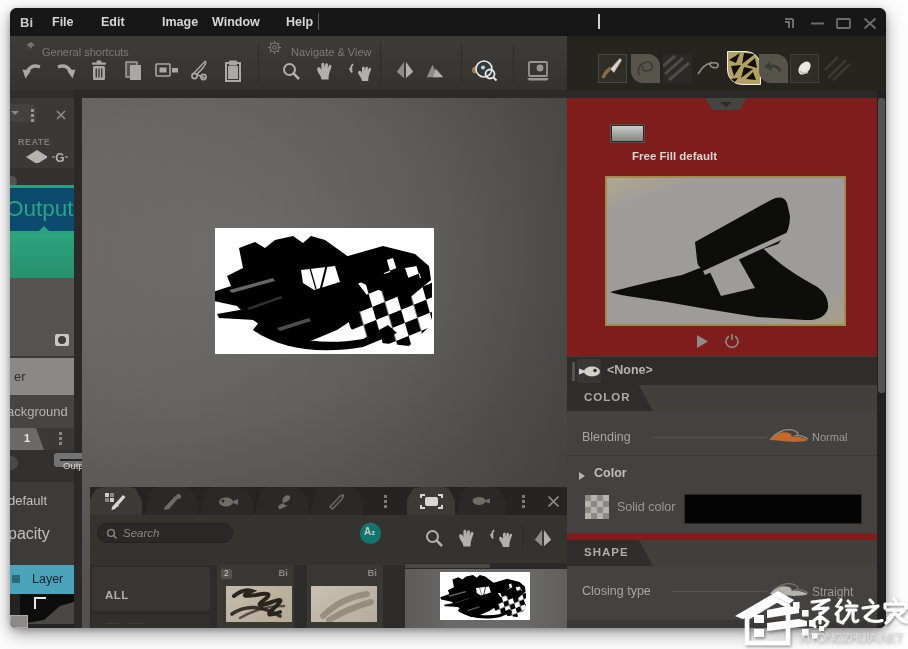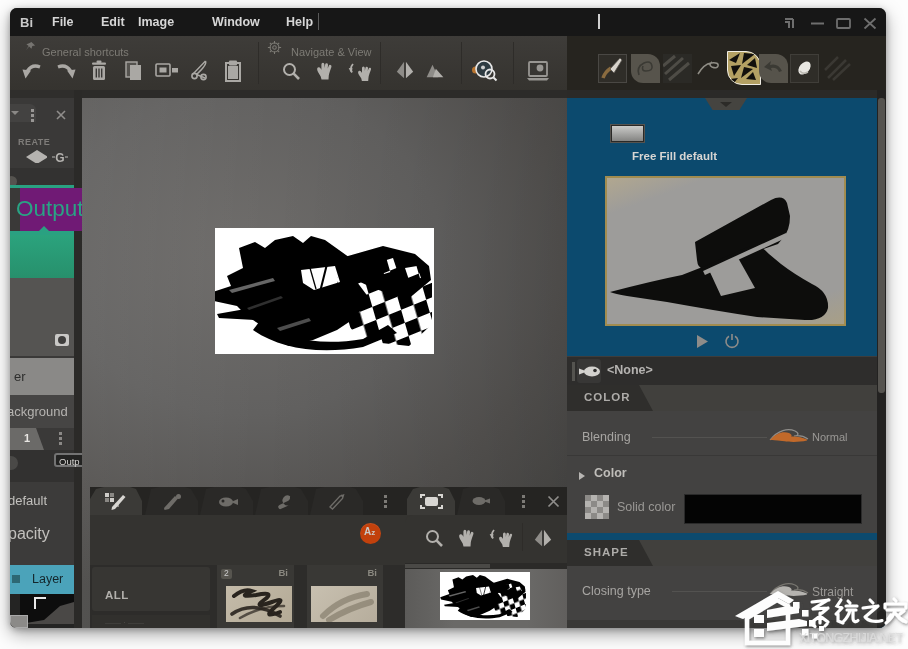--- a/index.html
+++ b/index.html
@@ -22,32 +22,32 @@
   #canvasarea{position:absolute;left:72px;top:82px;width:485px;height:538px;
      background:linear-gradient(93deg, rgba(255,255,255,0.05) 0%, rgba(255,255,255,0.0) 38%, rgba(0,0,0,0.07) 80%, rgba(0,0,0,0.12) 100%),radial-gradient(ellipse 430px 360px at 34% 30%, #6e6c6a 0%, #626160 45%, #555351 75%, #4b4a48 100%);}
   #paper{position:absolute;left:133px;top:138px;width:219px;height:126px;background:#fff;}
   
   #leftcol{position:absolute;left:0;top:82px;width:64px;height:538px;background:#3a3938;}
   
   #bpanel{position:absolute;left:80px;top:479px;width:477px;height:141px;background:#2c2b29;}
   
   #npanel{position:absolute;left:395px;top:479px;width:162px;height:141px;}
   
-  #rpanel{position:absolute;left:557px;top:82px;width:319px;height:538px;background:#0c4a6e;}
+  #rpanel{position:absolute;left:557px;top:82px;width:319px;height:538px;background:#7f1d1d;}
   .txt{position:absolute;white-space:nowrap;}
 </style>
 </head>
 <body>
 <div id="stage">
   <div id="win">
     <div id="titlebar">
       <div class="menu" style="left:10px;color:#c9c9c9;font-size:13px;">Bi</div>
       <div class="menu" style="left:42px;">File</div>
       <div class="menu" style="left:91px;">Edit</div>
-      <div class="menu" style="left:128px;">Image</div>
+      <div class="menu" style="left:152px;">Image</div>
       <div class="menu" style="left:202px;">Window</div>
       <div class="menu" style="left:276px;">Help</div>
       <div class="abs" style="left:308px;top:5px;width:1px;height:17px;background:#5a5a5a;"></div>
       <div class="abs" style="left:588px;top:6px;width:1.5px;height:15px;background:#d0d0d0;"></div>
       <div class="wbtn" style="left:767px;">
         <svg width="27" height="28">
             <path d="M8 11 h8 M16 11 v9 M8 14 h4 v6" stroke="#6e6e6e" stroke-width="2" fill="none"></path>
           </svg>
       </div>
       <div class="wbtn" style="left:794px;"><svg width="27" height="28">
@@ -236,21 +236,21 @@
       <svg class="icon" style="left:15px;top:59px;" width="22" height="14">
           <path d="M12 1 L23 8 L12 15 L1 8 z" fill="#b5b3b0"></path>
         </svg>
       <svg class="icon" style="left:41px;top:59px;" width="17" height="15">
           <path d="M1 8 h3 M14 8 h3" stroke="#8f8d8b" stroke-width="1.5"></path>
           <text x="9" y="12.5" text-anchor="middle" font-size="12" font-weight="bold" fill="#b5b3b0" font-family="Liberation Sans">G</text>
         </svg>
       <div class="abs" style="left:0;top:78px;width:64px;height:19px;background:#333231;"></div>
       <div class="abs" style="left:-4px;top:86px;width:11px;height:11px;border-radius:50%;background:#55534f;"></div>
       <div class="abs" style="left:0;top:95px;width:64px;height:3px;background:#2aa181;"></div>
-      <div class="abs" style="left:0;top:98px;width:64px;height:43px;background:#701a75;margin-left:10px;">
+      <div class="abs" style="left:0;top:98px;width:64px;height:43px;background:#0c4a6e;">
         <div class="txt" style="left:-4px;top:8px;font-size:22.5px;color:#2aa384;">Output</div>
       </div>
       <div class="abs" style="left:0;top:141px;width:64px;height:4px;background:#2aa181;"></div>
       <svg class="icon" style="left:26px;top:136px;" width="16" height="8">
           <path d="M8 0 L16 8 L0 8 z" fill="#2aa181"></path>
         </svg>
       <div class="abs" style="left:0;top:145px;width:64px;height:43px;background:linear-gradient(#2ba37d,#27906c);"></div>
       <div class="abs" style="left:0;top:188px;width:64px;height:78px;background:#555452;"></div>
       <div class="abs" style="left:45px;top:244px;width:14px;height:12px;background:#c9c8c6;border-radius:2px;">
         <div class="abs" style="left:3px;top:2px;width:8px;height:8px;border-radius:50%;background:#3f3e3d;"></div>
@@ -261,21 +261,21 @@
       <div class="abs" style="left:0;top:305px;width:64px;height:33px;background:#464544;">
         <div class="txt" style="left:-3px;top:9px;font-size:13px;color:#b5b3b0;">ackground</div>
       </div>
       <div class="abs" style="left:0;top:338px;width:64px;height:22px;background:#3a3938;">
         <div class="abs" style="left:0;top:0;width:34px;height:22px;background:#6b6a68;clip-path:polygon(0 0,26px 0,34px 22px,0 22px);"></div>
         <div class="txt" style="left:14px;top:4px;font-size:11px;font-weight:bold;color:#e8e6e3;">1</div>
         <div class="abs" style="left:49px;top:4px;width:2.5px;height:2.5px;background:#8a8886;box-shadow:0 5px #8a8886,0 10px #8a8886;"></div>
       </div>
       <div class="abs" style="left:0;top:360px;width:64px;height:32px;background:#323130;"></div>
       <div class="abs" style="left:-6px;top:366px;width:14px;height:14px;border-radius:50%;background:#4a4947;"></div>
-      <div class="abs" style="left:44px;top:363px;width:34px;height:14px;background:#232322;border:2px solid #737373;border-radius:3px;">
+      <div class="abs" style="left:44px;top:363px;width:34px;height:14px;background:#232322;border:6px solid #737373;border-radius:3px;">
         <div class="txt" style="left:3px;top:1px;font-size:9.5px;color:#d5d3d0;">Outp</div>
       </div>
       <div class="abs" style="left:0;top:392px;width:64px;height:83px;background:#3c3b3a;">
         <div class="txt" style="left:-2px;top:11px;font-size:13px;color:#c2c0bd;">default</div>
         <div class="txt" style="left:-2px;top:43px;font-size:16px;color:#c2c0bd;">pacity</div>
       </div>
       <div class="abs" style="left:0;top:475px;width:64px;height:29px;background:#4ba3ba;">
         <div class="txt" style="left:22px;top:7px;font-size:12.5px;color:#14262b;">Layer</div>
         <div class="abs" style="left:2px;top:10px;width:8px;height:8px;background:#2d6874;"></div>
       </div>
@@ -349,21 +349,28 @@
       <svg class="icon" style="left:182px;top:5px;" width="22" height="19" viewBox="0 0 22 19">
           <path d="M16 2 a5 5 0 1 0 3 8 l-7 7 a2 2 0 0 1 -3 -3 l7 -7 a5 5 0 0 0 0 -5 z" fill="#6e6c68" transform="rotate(20 11 9)"></path>
         </svg>
       <div class="abs" style="left:220px;top:0;width:53px;height:28px;background:#2a2927;clip-path:polygon(0 100%,6px 2px,14px 0,40px 0,46px 2px,53px 14px,53px 100%);"></div>
       <svg class="icon" style="left:238px;top:6px;" width="20" height="17" viewBox="0 0 20 17">
           <path d="M2 14 L12 3 l3.5 -1 -1 3.5 L4.5 16 z M13 2 l2 2" stroke="#6e6c68" stroke-width="1.4" fill="none"></path>
         </svg>
       <div class="abs" style="left:294px;top:8px;width:3px;height:3px;background:#7c7a76;box-shadow:0 5px #7c7a76,0 10px #7c7a76;"></div>
 
       <div class="abs" style="left:0;top:28px;width:479px;height:50px;background:#343330;border-radius:0 8px 0 0;"></div>
-      <div class="abs" style="left:270px;top:36px;width:21px;height:21px;border-radius:50%;background:#c2410c;box-shadow:inset 0 1px rgba(255,255,255,0.08);">
+      <div class="abs" style="left:7px;top:36px;width:136px;height:20px;background:#2a2927;border:1px solid #232220;border-radius:10px;">
+        <svg class="icon" style="left:8px;top:4px;" width="12" height="12">
+            <circle cx="5" cy="5" r="3.4" fill="none" stroke="#8b8985" stroke-width="1.4"></circle>
+            <path d="M7.6 7.6 l3 3" stroke="#8b8985" stroke-width="1.4"></path>
+          </svg>
+        <div class="txt" style="left:25px;top:3px;font-size:11.5px;font-style:italic;color:#8b8985;">Search</div>
+      </div>
+      <div class="abs" style="left:270px;top:36px;width:21px;height:21px;border-radius:50%;background:#0f766e;box-shadow:inset 0 1px rgba(255,255,255,0.08);">
         <div class="txt" style="left:4px;top:3px;font-size:10px;font-weight:bold;color:#cbc9c5;">A<span style="font-size:8px;">z</span></div>
       </div>
 
       <div class="abs" style="left:0;top:78px;width:479px;height:63px;background:#2d2c2a;">
         <div class="abs" style="left:2px;top:2px;width:118px;height:44px;background:#373633;border-radius:3px;">
           <div class="txt" style="left:13px;top:22px;font-size:11.5px;font-weight:bold;color:#b2b0ac;letter-spacing:0.4px;">ALL</div>
         </div>
         <div class="abs" style="left:2px;top:50px;width:118px;height:13px;background:#31302d;">
           <div class="txt" style="left:13px;top:3px;font-size:8px;color:#4e4c49;">—— · ——</div>
         </div>

